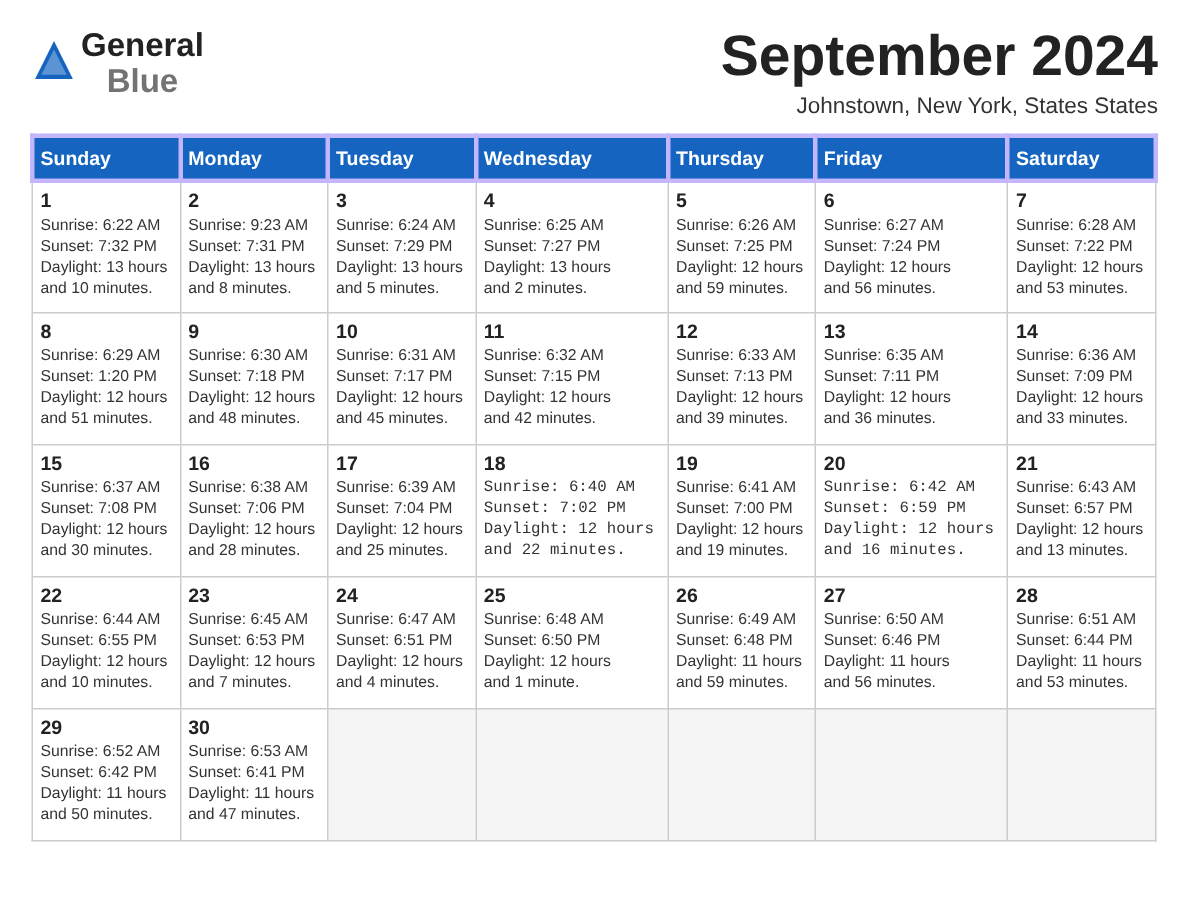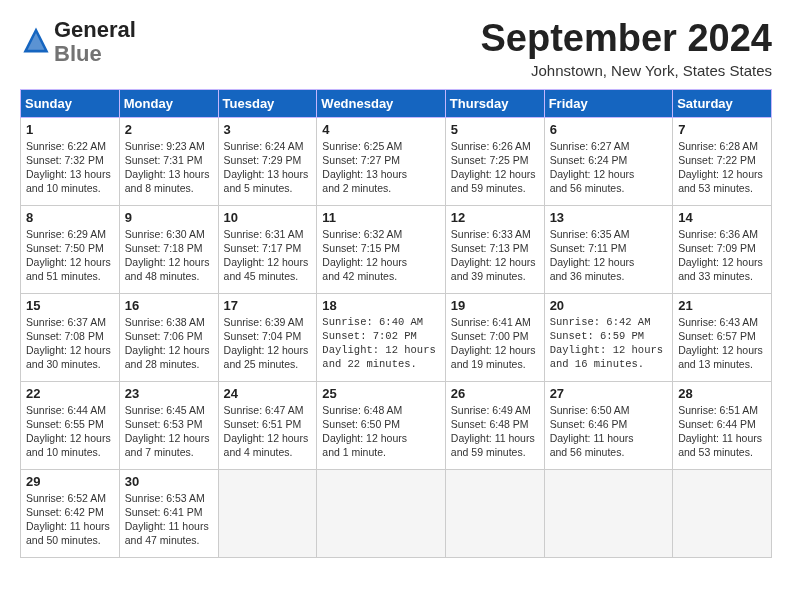--- a/index.html
+++ b/index.html
@@ -16,20 +16,21 @@
     }
     .header {
       display: flex;
       align-items: flex-start;
       justify-content: space-between;
       margin-bottom: 10px;
     }
     .logo {
       display: flex;
       align-items: center;
+      text-align: center;
     }
     .logo-text {
       font-size: 22px;
       font-weight: bold;
       line-height: 1.1;
     }
     .logo-general { color: #222; }
     .logo-blue { color: #737373; }
     .logo-icon {
       width: 28px;
@@ -54,21 +55,21 @@
       width: 100%;
       border-collapse: collapse;
       font-size: 11px;
     }
     .calendar thead tr th {
       background: #1565c0;
       color: #fff;
       font-size: 13px;
       font-weight: bold;
       padding: 6px 4px;
-      border: 1px solid #c4b5fd;
+      border: 3px solid #c4b5fd;
       text-align: left;
     }
     .calendar tbody tr td {
       border: 1px solid #ccc;
       vertical-align: top;
       padding: 4px 5px;
       height: 88px;
       background: #fff;
     }
     .calendar tbody tr td.empty {
@@ -157,37 +158,37 @@
           <td>
             <span class="day-num">5</span>
             <div class="day-info" style="white-space: pre-line;">Sunrise: 6:26 AM
 Sunset: 7:25 PM
 Daylight: 12 hours
 and 59 minutes.</div>
           </td>
           <td>
             <span class="day-num">6</span>
             <div class="day-info" style="white-space: pre-line;">Sunrise: 6:27 AM
-Sunset: 6:24 PM
+Sunset: 7:24 PM
 Daylight: 12 hours
 and 56 minutes.</div>
           </td>
           <td>
             <span class="day-num">7</span>
             <div class="day-info" style="white-space: pre-line;">Sunrise: 6:28 AM
 Sunset: 7:22 PM
 Daylight: 12 hours
 and 53 minutes.</div>
           </td>
         </tr>
         <tr>
           <td>
             <span class="day-num">8</span>
             <div class="day-info" style="white-space: pre-line;">Sunrise: 6:29 AM
-Sunset: 7:50 PM
+Sunset: 1:20 PM
 Daylight: 12 hours
 and 51 minutes.</div>
           </td>
           <td>
             <span class="day-num">9</span>
             <div class="day-info" style="white-space: pre-line;">Sunrise: 6:30 AM
 Sunset: 7:18 PM
 Daylight: 12 hours
 and 48 minutes.</div>
           </td>

